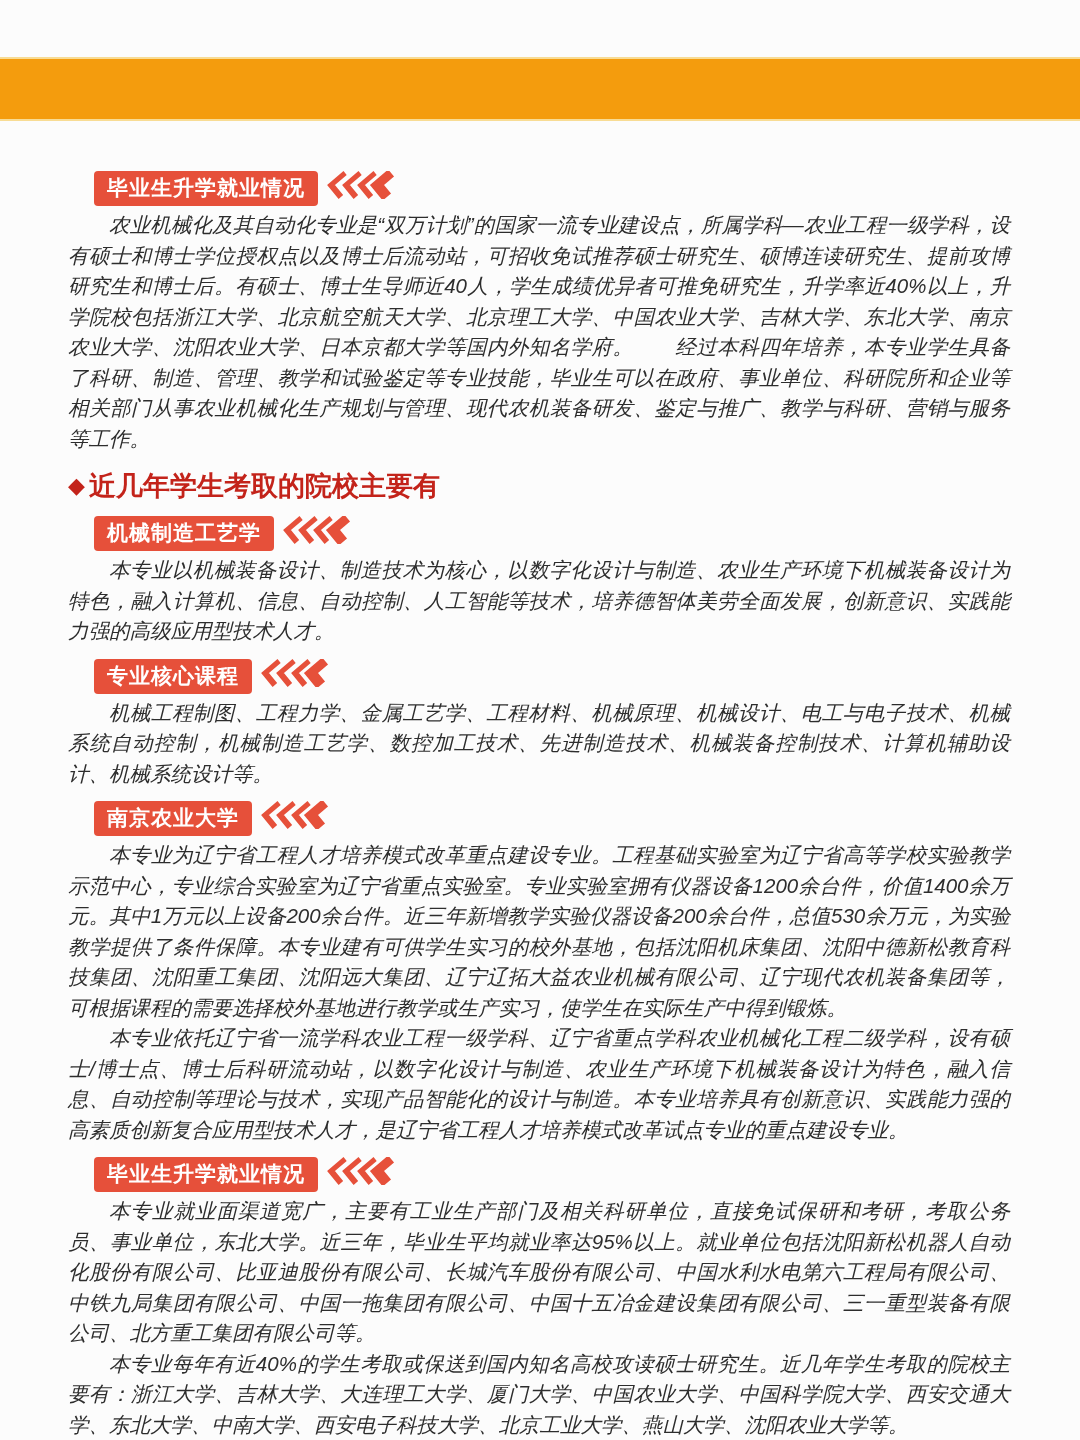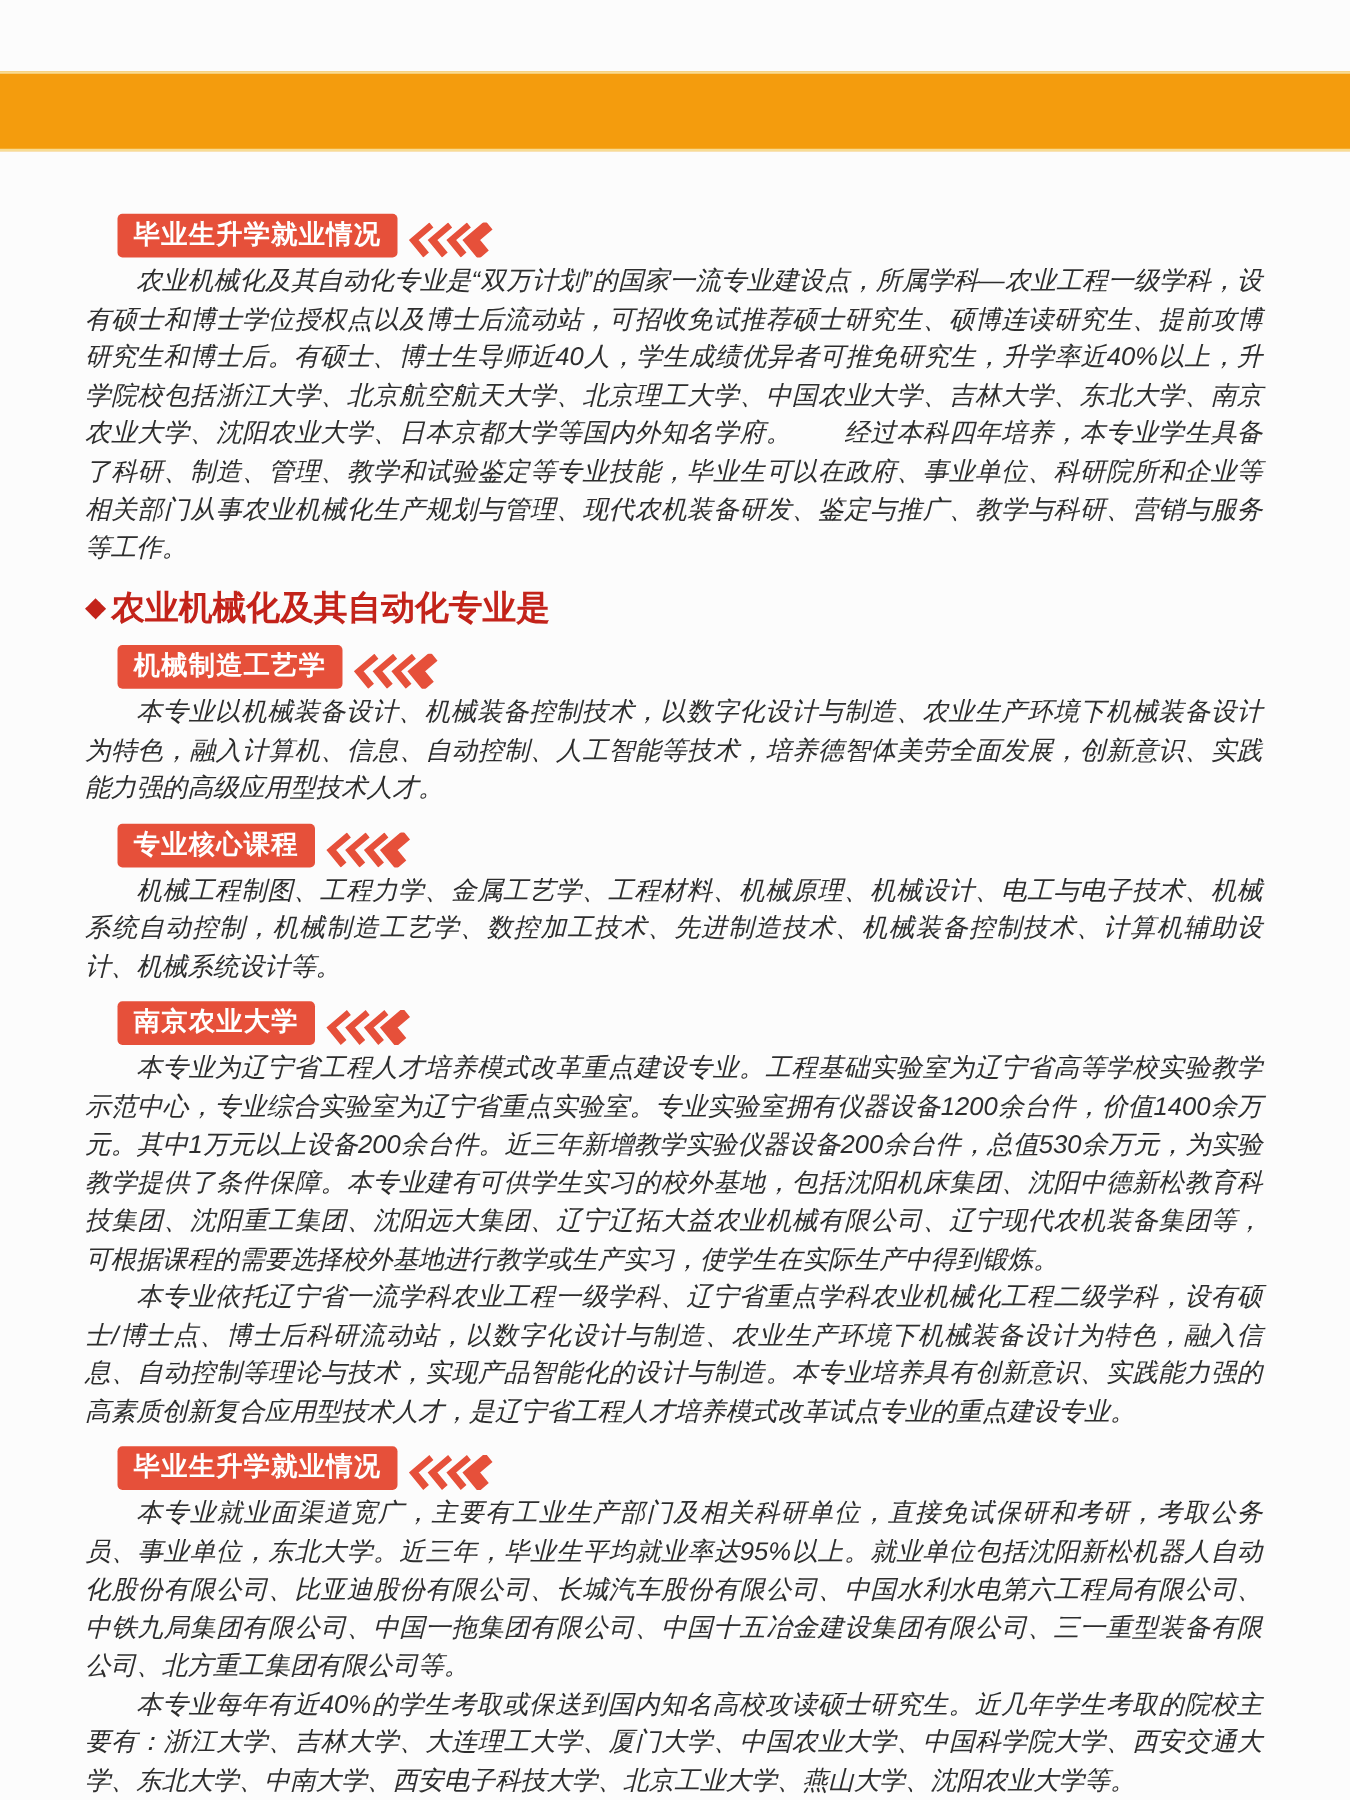--- a/index.html
+++ b/index.html
@@ -25,21 +25,21 @@
     width:100%;
     background:var(--banner-orange);
     border-top:2px solid var(--banner-edge);
     border-bottom:2px solid var(--banner-edge);
   }
   .content{
     padding:0 70px 0 68px;
   }
   .badge-row{
     display:flex;
-    align-items:flex-end;
+    align-items:flex-start;
     margin:12px 0 4px 26px;
   }
   .badge-row.first{
     margin-top:50px;
   }
   .badge{
     display:inline-block;
     background:var(--badge-red);
     color:#ffffff;
     font-weight:bold;
@@ -93,33 +93,33 @@
       <polyline class="thin" points="17,2 5,14 17,26"></polyline>
       <polyline class="thin" points="32,2 20,14 32,26"></polyline>
       <polyline class="thin" points="47,2 35,14 47,26"></polyline>
       <polyline class="thick" points="63,2 51,14 63,26"></polyline>
     </svg>
   </div>
   <p class="para">农业机械化及其自动化专业是“双万计划”的国家一流专业建设点，所属学科—农业工程一级学科，设有硕士和博士学位授权点以及博士后流动站，可招收免试推荐硕士研究生、硕博连读研究生、提前攻博研究生和博士后。有硕士、博士生导师近40人，学生成绩优异者可推免研究生，升学率近40%以上，升学院校包括浙江大学、北京航空航天大学、北京理工大学、中国农业大学、吉林大学、东北大学、南京农业大学、沈阳农业大学、日本京都大学等国内外知名学府。　　经过本科四年培养，本专业学生具备了科研、制造、管理、教学和试验鉴定等专业技能，毕业生可以在政府、事业单位、科研院所和企业等相关部门从事农业机械化生产规划与管理、现代农机装备研发、鉴定与推广、教学与科研、营销与服务等工作。</p>
 
   <div class="major-heading">
     <span class="diamond">◆</span>
-    <span>农业机械化及其自动化专业是</span>
+    <span>近几年学生考取的院校主要有</span>
   </div>
 
   <div class="badge-row">
     <span class="badge">机械制造工艺学</span>
     <svg class="chev" width="68" height="28" viewBox="0 0 68 28">
       <polyline class="thin" points="17,2 5,14 17,26"></polyline>
       <polyline class="thin" points="32,2 20,14 32,26"></polyline>
       <polyline class="thin" points="47,2 35,14 47,26"></polyline>
       <polyline class="thick" points="63,2 51,14 63,26"></polyline>
     </svg>
   </div>
-  <p class="para">本专业以机械装备设计、机械装备控制技术，以数字化设计与制造、农业生产环境下机械装备设计为特色，融入计算机、信息、自动控制、人工智能等技术，培养德智体美劳全面发展，创新意识、实践能力强的高级应用型技术人才。</p>
+  <p class="para">本专业以机械装备设计、制造技术为核心，以数字化设计与制造、农业生产环境下机械装备设计为特色，融入计算机、信息、自动控制、人工智能等技术，培养德智体美劳全面发展，创新意识、实践能力强的高级应用型技术人才。</p>
 
   <div class="badge-row">
     <span class="badge">专业核心课程</span>
     <svg class="chev" width="68" height="28" viewBox="0 0 68 28">
       <polyline class="thin" points="17,2 5,14 17,26"></polyline>
       <polyline class="thin" points="32,2 20,14 32,26"></polyline>
       <polyline class="thin" points="47,2 35,14 47,26"></polyline>
       <polyline class="thick" points="63,2 51,14 63,26"></polyline>
     </svg>
   </div>

